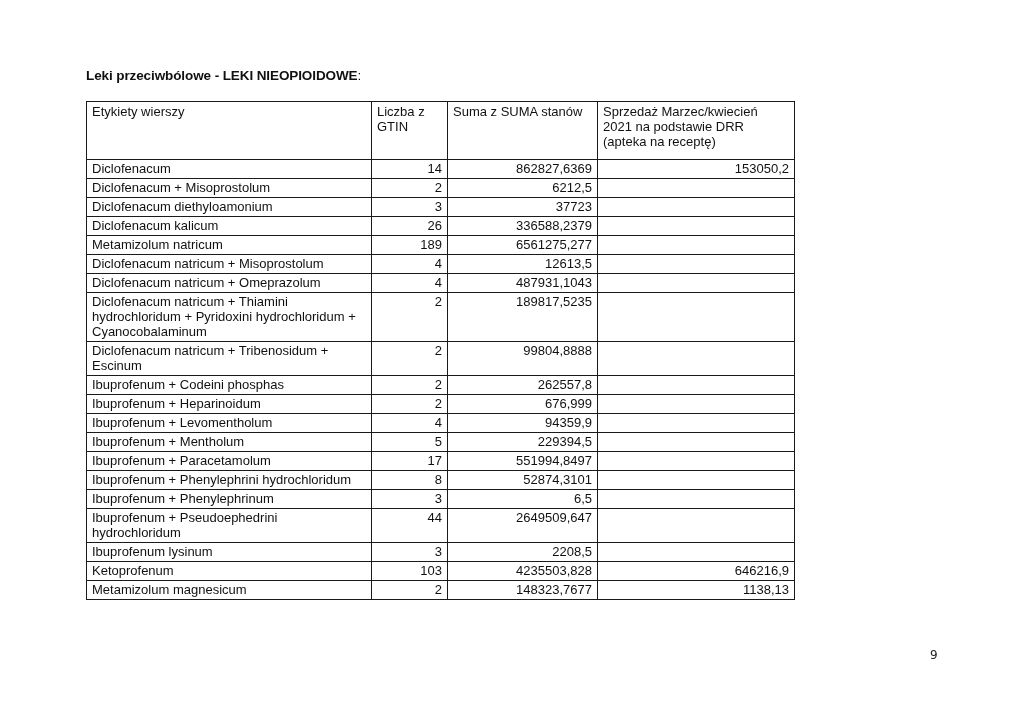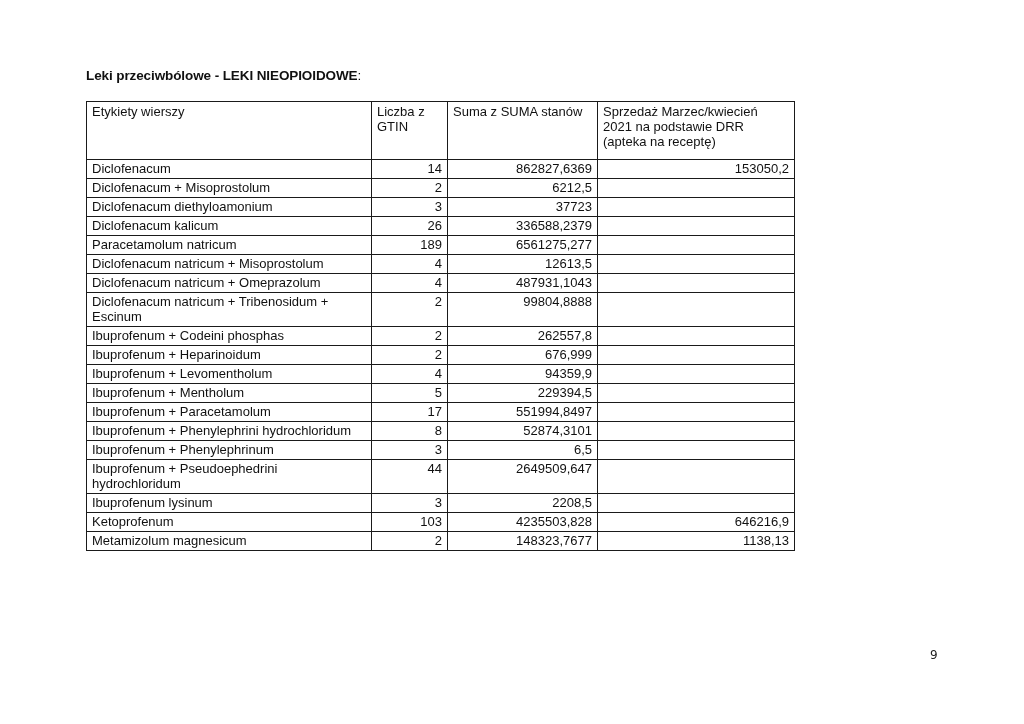--- a/index.html
+++ b/index.html
@@ -105,35 +105,41 @@
         <td class="num">37723</td>
         <td class="num"></td>
       </tr>
     <tr class="row">
         <td class="label">Diclofenacum kalicum</td>
         <td class="num">26</td>
         <td class="num">336588,2379</td>
         <td class="num"></td>
       </tr>
     <tr class="row">
-        <td class="label">Paracetamolum natricum</td>
+        <td class="label">Metamizolum natricum</td>
         <td class="num">189</td>
         <td class="num">6561275,277</td>
         <td class="num"></td>
       </tr>
     <tr class="row">
         <td class="label">Diclofenacum natricum + Misoprostolum</td>
         <td class="num">4</td>
         <td class="num">12613,5</td>
         <td class="num"></td>
       </tr>
     <tr class="row">
         <td class="label">Diclofenacum natricum + Omeprazolum</td>
         <td class="num">4</td>
         <td class="num">487931,1043</td>
+        <td class="num"></td>
+      </tr>
+    <tr class="row">
+        <td class="label">Diclofenacum natricum + Thiamini hydrochloridum + Pyridoxini hydrochloridum + Cyanocobalaminum</td>
+        <td class="num">2</td>
+        <td class="num">189817,5235</td>
         <td class="num"></td>
       </tr>
     <tr class="row">
         <td class="label">Diclofenacum natricum + Tribenosidum + Escinum</td>
         <td class="num">2</td>
         <td class="num">99804,8888</td>
         <td class="num"></td>
       </tr>
     <tr class="row">
         <td class="label">Ibuprofenum + Codeini phosphas</td>

